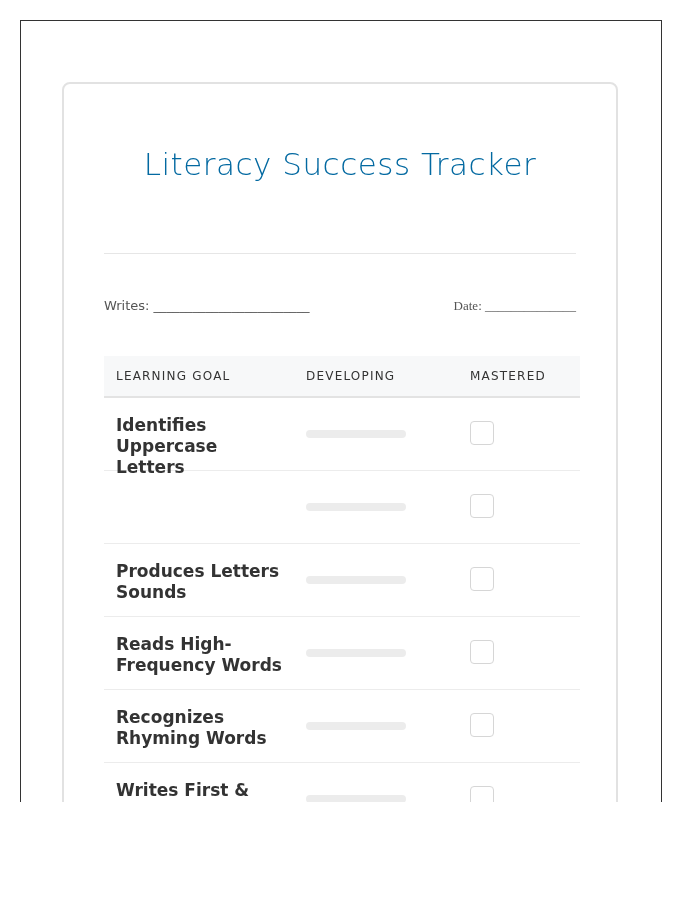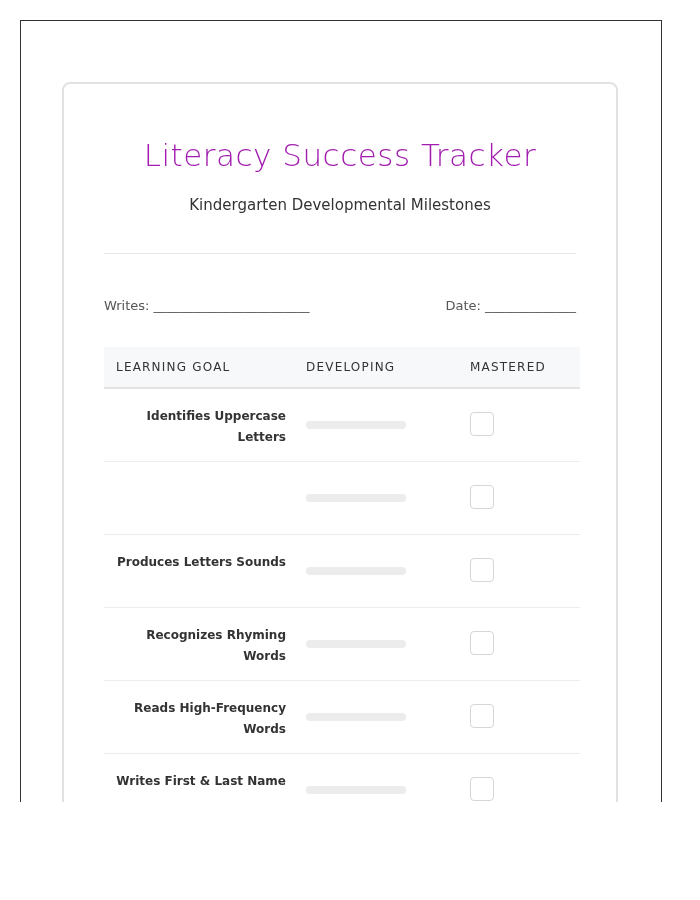--- a/index.html
+++ b/index.html
@@ -6,50 +6,49 @@
     body { width: 700px; height: 900px; position: relative; overflow: hidden; font-family: "DejaVu Sans", sans-serif; }
     .frame {
       position: absolute; left: 20px; top: 20px; width: 640px; height: 781px;
       border: 1px solid #333333; border-bottom: none; overflow: hidden; background: #fff;
     }
     .card {
       position: absolute; left: 41px; top: 61px; width: 556px; height: 900px;
       border: 2px solid #e2e2e2; border-radius: 8px; background: #fff; box-sizing: border-box;
     }
     .title {
-      position: absolute; left: 0; right: 0; top: 53px; text-align: center;
-      font-size: 31px; font-weight: 300; color: #a21caf; letter-spacing: 0.5px;
+      position: absolute; left: 0; right: 0; top: 62px; text-align: center;
+      font-size: 31px; font-weight: 300; color: #0369a1; letter-spacing: 0.5px;
       font-family: "DejaVu Sans", sans-serif;
     }
     .subtitle {
       position: absolute; left: 0; right: 0; top: 112px; text-align: center;
       font-size: 15px; color: #333; 
     }
     .divider { position: absolute; left: 40px; right: 40px; top: 169px; height: 1px; background: #e6e6e6; }
     .meta { position: absolute; left: 40px; right: 40px; top: 214px; font-size: 13px; color: #555; }
     .meta .left { position: absolute; left: 0; }
-    .meta .right { position: absolute; right: 0; }
-    .table { position: absolute; left: 40px; top: 263px; width: 476px; text-align: right; }
+    .meta .right { position: absolute; right: 0; font-family: Liberation Serif, serif; }
+    .table { position: absolute; left: 40px; top: 272px; width: 476px; }
     .thead {
       height: 40px; background: #f7f8f9; border-bottom: 2px solid #e3e3e3; position: relative;
       font-size: 12px; letter-spacing: 1.2px; color: #333;
     }
     .thead span { position: absolute; top: 13px; }
     .row { height: 72px; border-bottom: 1px solid #ececec; position: relative; }
-    .goal { position: absolute; left: 12px; top: 17px; width: 170px; font-size: 12px; font-weight: bold; color: #333; line-height: 21px; }
+    .goal { position: absolute; left: 12px; top: 17px; width: 170px; font-size: 17px; font-weight: bold; color: #333; line-height: 21px; }
     .bar { position: absolute; left: 202px; top: 32px; width: 100px; height: 8px; border-radius: 4px; background: #ececec; }
     .chk { position: absolute; left: 366px; top: 23px; width: 24px; height: 24px; border: 1px solid #d6d6d6; border-radius: 4px; background: #fff; box-sizing: border-box; }
   </style>
 </head>
 <body>
 
 <div class="frame">
   <div class="card">
     <div class="title">Literacy Success Tracker</div>
-    <div class="subtitle">Kindergarten Developmental Milestones</div>
     <div class="divider"></div>
     <div class="meta">
       <span class="left">Writes: ________________________</span>
       <span class="right">Date: ______________</span>
     </div>
     <div class="table">
       <div class="thead">
         <span style="left:12px">LEARNING GOAL</span>
         <span style="left:202px">DEVELOPING</span>
         <span style="left:366px">MASTERED</span>
@@ -62,26 +61,26 @@
       <div class="row">
         <div class="bar"></div>
         <div class="chk"></div>
       </div>
       <div class="row">
         <div class="goal">Produces Letters Sounds</div>
         <div class="bar"></div>
         <div class="chk"></div>
       </div>
       <div class="row">
-        <div class="goal">Recognizes Rhyming Words</div>
+        <div class="goal">Reads High-Frequency Words</div>
         <div class="bar"></div>
         <div class="chk"></div>
       </div>
       <div class="row">
-        <div class="goal">Reads High-Frequency Words</div>
+        <div class="goal">Recognizes Rhyming Words</div>
         <div class="bar"></div>
         <div class="chk"></div>
       </div>
       <div class="row">
         <div class="goal">Writes First &amp; Last Name</div>
         <div class="bar"></div>
         <div class="chk"></div>
       </div>
     </div>
   </div>

